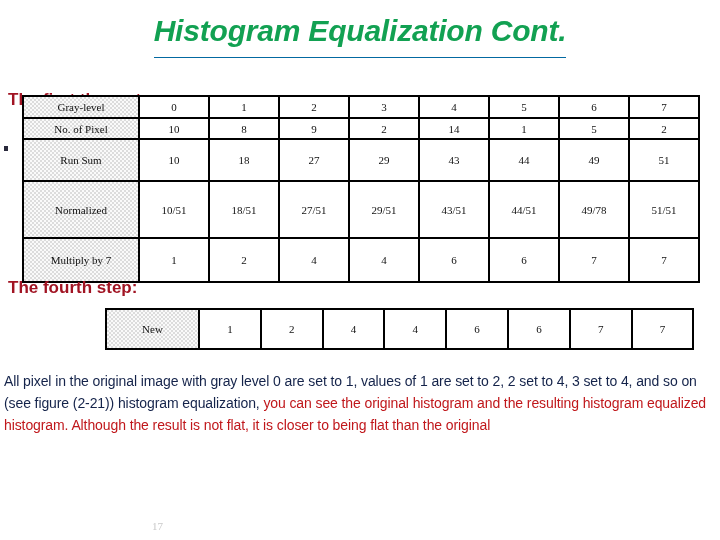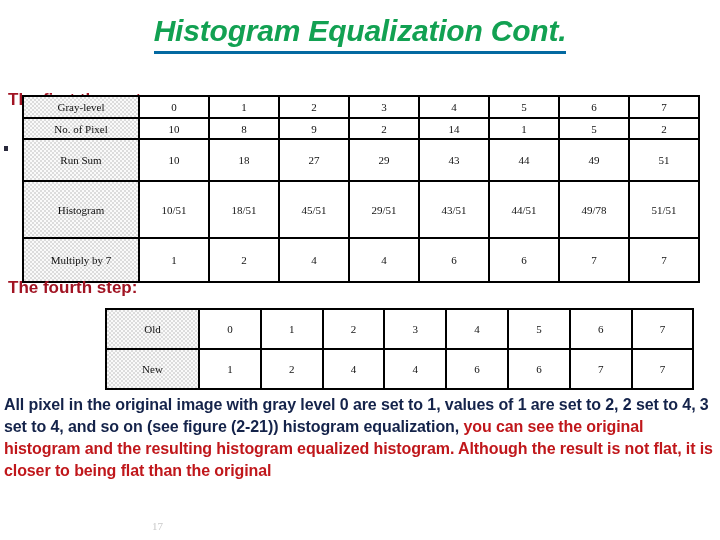--- a/index.html
+++ b/index.html
@@ -23,22 +23,22 @@
     width: 720px;
     text-align: center;
     color: #12a152;
     font-weight: bold;
     font-style: italic;
     font-size: 30px;
     letter-spacing: -0.2px;
     white-space: nowrap;
   }
   #slide-title .tt {
-    border-bottom: 3px solid #0369a1;
-    padding-bottom: 4px;
+    border-bottom: 1px solid #0369a1;
+    padding-bottom: 10px;
     display: inline-block;
     line-height: 1.05;
   }
 
   
   .section-heading {
     position: absolute;
     left: 8px;
     color: #a11423;
     font-weight: bold;
@@ -101,24 +101,24 @@
     width: 588px;
   }
   #table-mapping col.lbl { width: 93px; }
   #table-mapping col.val { width: 61.8px; }
   #table-mapping td { font-size: 11px; }
 
   
   #body-paragraph {
     position: absolute;
     left: 4px;
-    top: 394px;
+    top: 370px;
     width: 712px;
-    font-size: 16px;
-    font-weight: bold;
+    font-size: 14px;
+    font-weight: normal;
     line-height: 22px;
     color: #14234a;
     letter-spacing: -0.1px;
   }
   #body-paragraph .red { color: #c0171b; }
 
   #page-number {
     position: absolute;
     left: 152px;
     top: 496px;
@@ -179,24 +179,24 @@
       <td>10</td>
       <td>18</td>
       <td>27</td>
       <td>29</td>
       <td>43</td>
       <td>44</td>
       <td>49</td>
       <td>51</td>
     </tr>
     <tr style="height:57px">
-      <td class="rowhead">Histogram</td>
+      <td class="rowhead">Normalized</td>
       <td>10/51</td>
       <td>18/51</td>
-      <td>45/51</td>
+      <td>27/51</td>
       <td>29/51</td>
       <td>43/51</td>
       <td>44/51</td>
       <td>49/78</td>
       <td>51/51</td>
     </tr>
     <tr style="height:44px">
       <td class="rowhead">Multiply by 7</td>
       <td>1</td>
       <td>2</td>
@@ -219,31 +219,20 @@
       <col class="val">
       <col class="val">
       <col class="val">
     <col class="val">
       <col class="val">
       <col class="val">
       <col class="val">
   </colgroup>
   <tbody>
     <tr style="height:40px">
-      <td class="rowhead">Old</td>
-      <td>0</td>
-      <td>1</td>
-      <td>2</td>
-      <td>3</td>
-      <td>4</td>
-      <td>5</td>
-      <td>6</td>
-      <td>7</td>
-    </tr>
-    <tr style="height:40px">
       <td class="rowhead">New</td>
       <td>1</td>
       <td>2</td>
       <td>4</td>
       <td>4</td>
       <td>6</td>
       <td>6</td>
       <td>7</td>
       <td>7</td>
     </tr>

